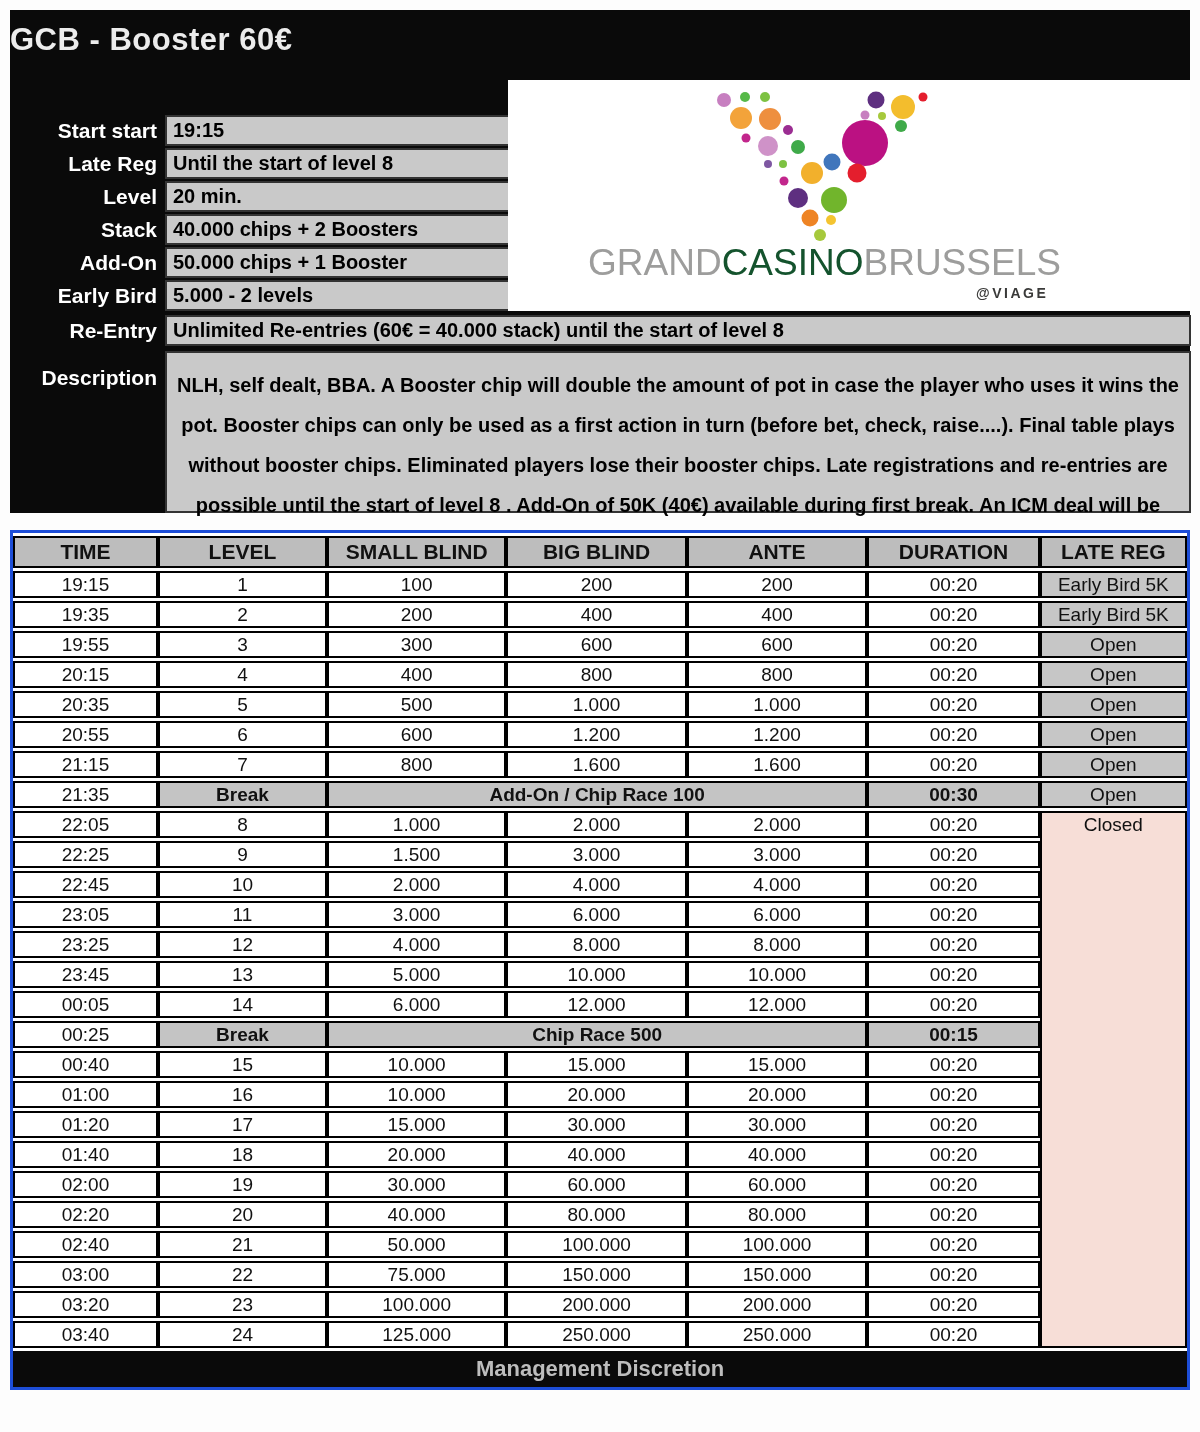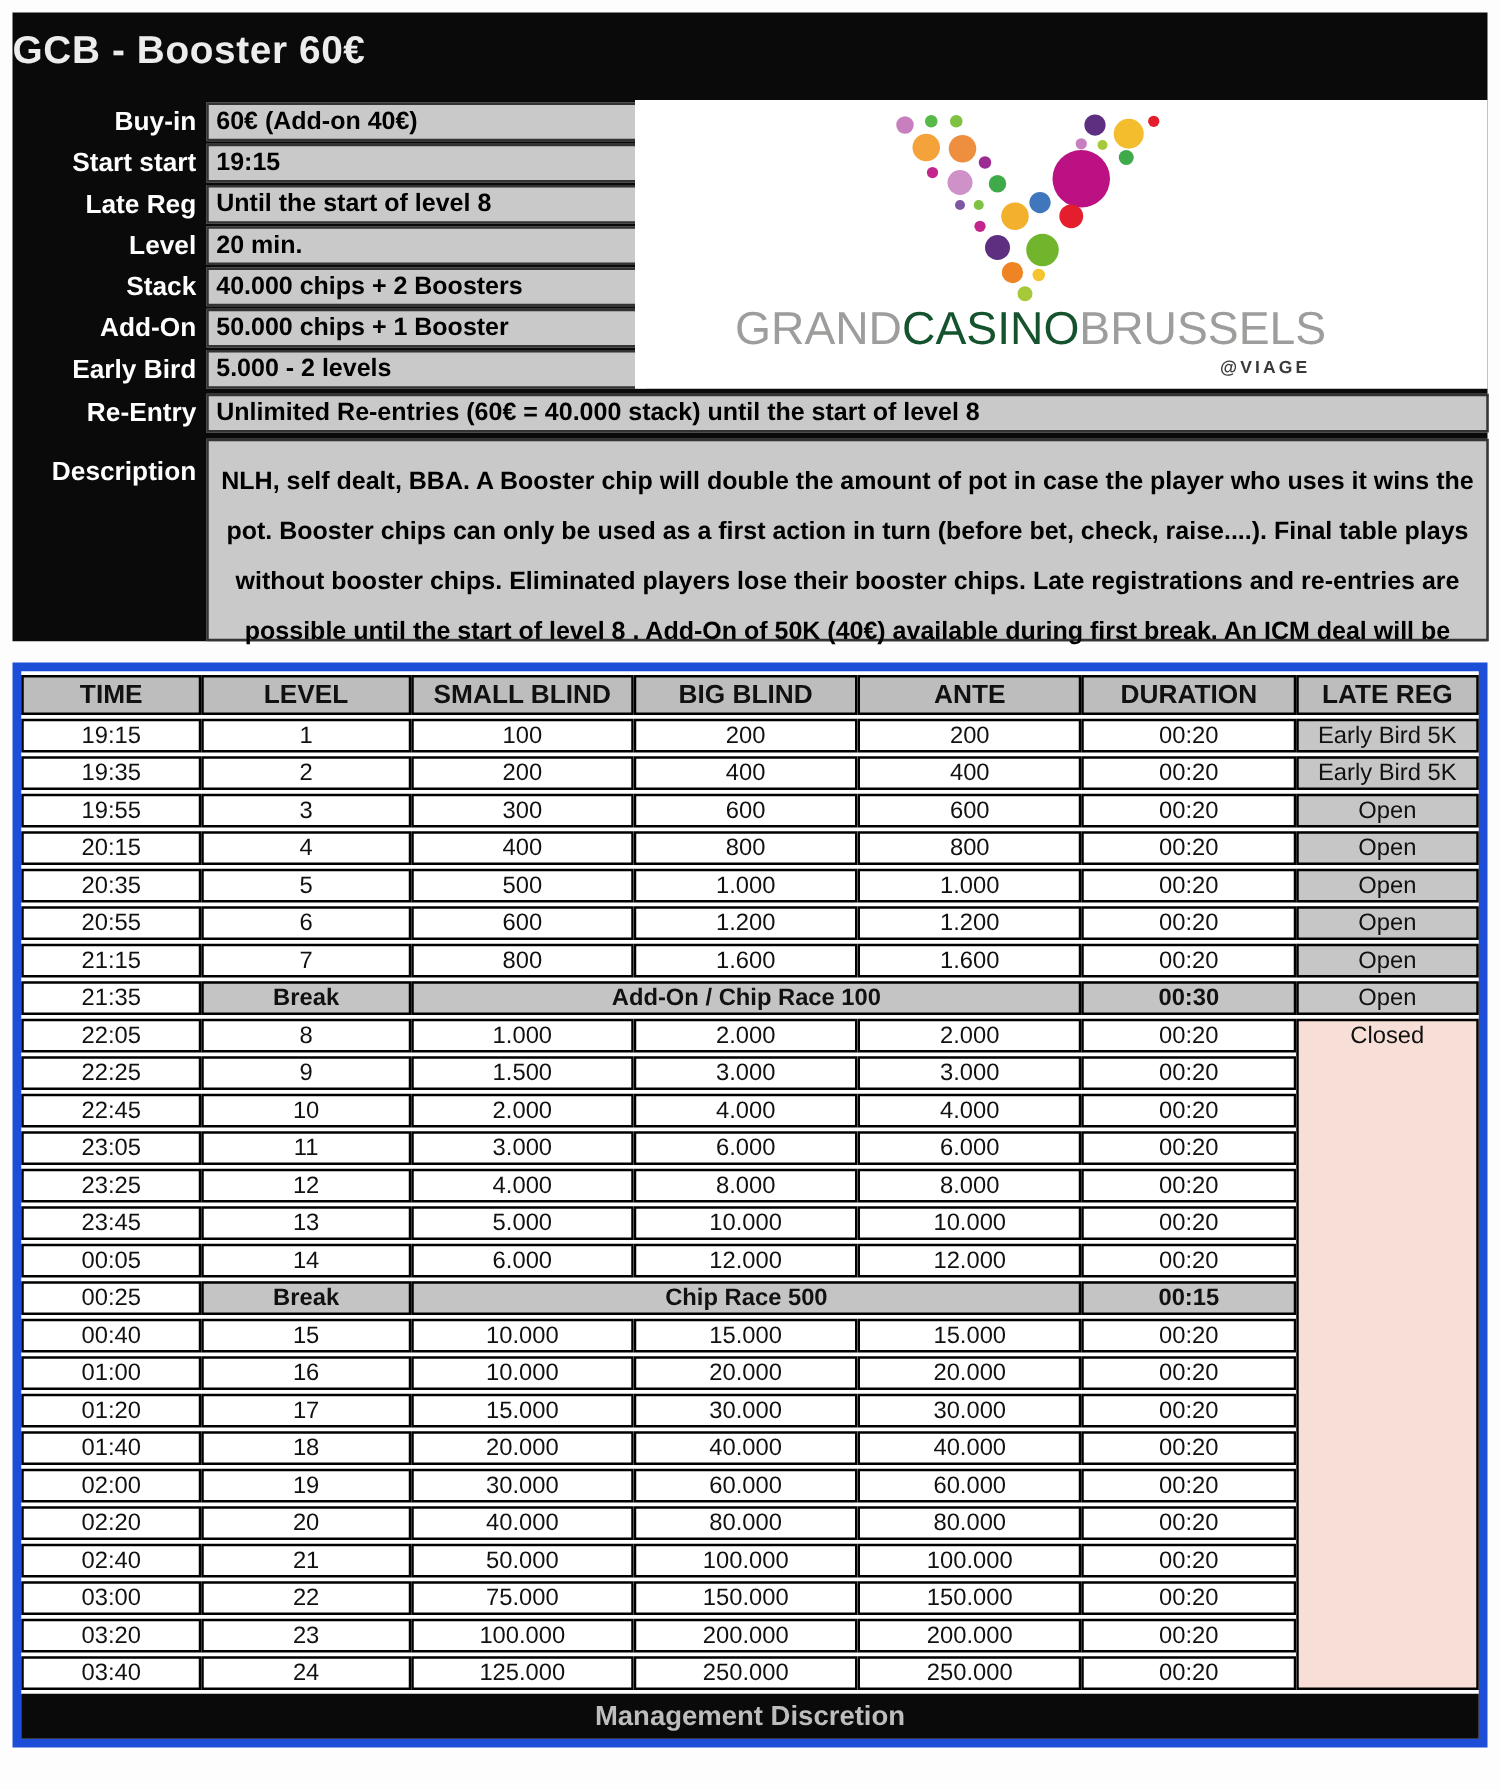--- a/index.html
+++ b/index.html
@@ -23,21 +23,21 @@
   
   .logo-box{position:absolute;left:498px;top:70px;width:682px;height:231px;background:#ffffff;}
   .vsvg{position:absolute;left:136px;top:2px;width:320px;height:185px;}
   .brand{position:absolute;left:80px;top:162px;font-size:37px;color:#9d9d9c;
          white-space:nowrap;font-weight:400;letter-spacing:0;}
   .brand .red{color:#14532d;}
   .viage{position:absolute;left:468px;top:205px;font-size:14px;font-weight:bold;
          letter-spacing:2.5px;color:#3a3a39;}
 
   
-  .tblwrap{position:absolute;left:10px;top:530px;width:1180px;border:7px solid #1d4ed8;
+  .tblwrap{position:absolute;left:10px;top:530px;width:1180px;border:3px solid #1d4ed8;
            background:#fff;box-sizing:border-box;}
   table{width:100%;border-collapse:separate;border-spacing:0 3px;table-layout:fixed;}
   th,td{border:2.5px solid #000;text-align:center;padding:0;overflow:hidden;}
   th{background:#bdbdbd;font-weight:bold;font-size:21px;height:28px;line-height:28px;color:#111;}
   td{font-size:19px;height:23px;line-height:23px;background:#fff;color:#111;}
   td.gray{background:#c4c4c4;font-weight:bold;}
   td.grayreg{background:#c6c6c6;}
   td.pink{background:#f7ded7;vertical-align:top;padding-top:0;}
   .c1{width:12.3%}.c2{width:14.4%}.c3{width:15.3%}.c4{width:15.4%}
   .c5{width:15.4%}.c6{width:14.7%}.c7{width:12.5%}
@@ -45,24 +45,20 @@
              text-align:center;font-weight:bold;font-size:22px;}
 </style>
 </head>
 <body>
 
 <div class="page">
 
   <div class="panel">
     <div class="title">GCB - Booster 60€</div>
 
-    <div class="irow r0">
-      <div class="ilabel">Buy-in</div>
-      <div class="ival">60€ (Add-on 40€)</div>
-    </div>
     <div class="irow r1">
       <div class="ilabel">Start start</div>
       <div class="ival">19:15</div>
     </div>
     <div class="irow r2">
       <div class="ilabel">Late Reg</div>
       <div class="ival">Until the start of level 8</div>
     </div>
     <div class="irow r3">
       <div class="ilabel">Level</div>

